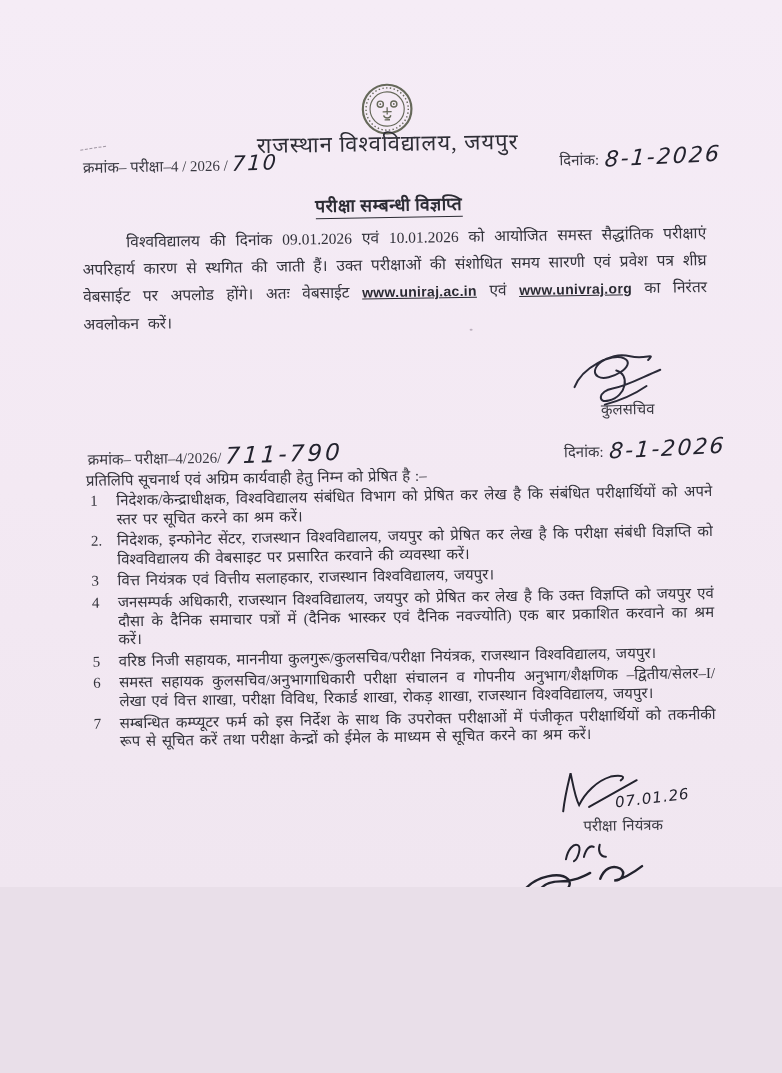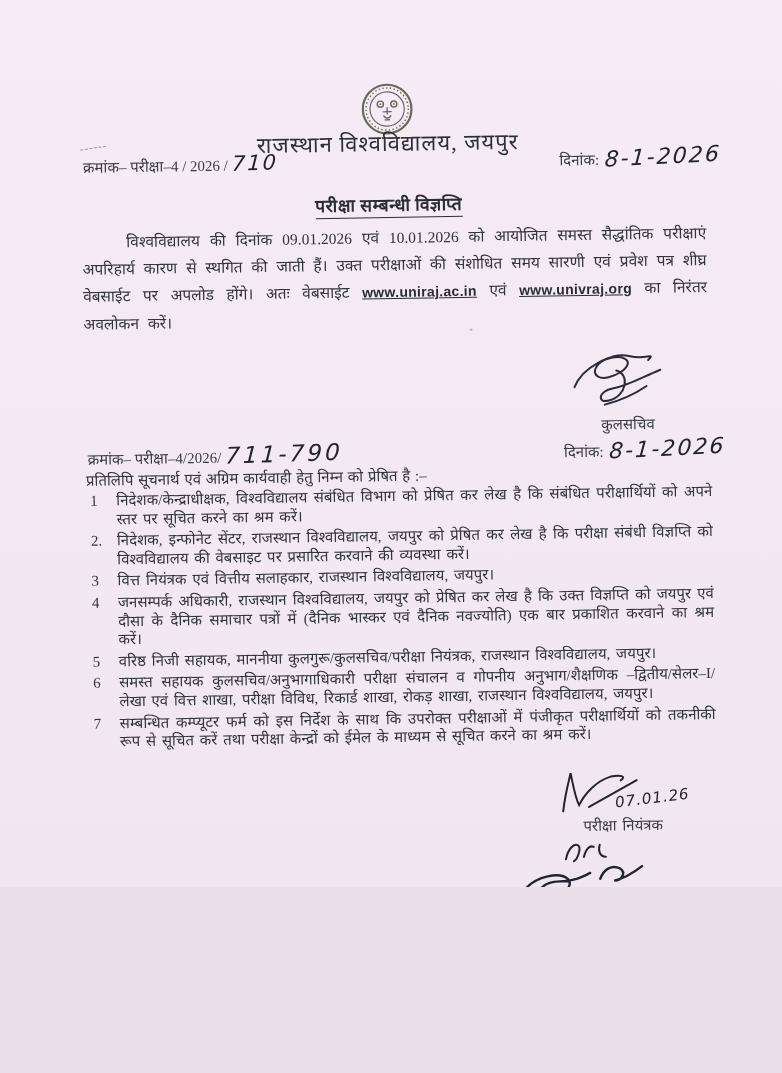--- a/index.html
+++ b/index.html
@@ -58,21 +58,21 @@
   
   .para{
     position:absolute;top:224px;left:84px;width:624px;
     font-size:15.5px;line-height:27px;text-align:justify;
     word-spacing:5px;color:#33333b;
     text-indent:44px;
   }
   .url{font-family:"Liberation Sans", sans-serif;font-weight:bold;text-decoration:underline;font-size:14px;letter-spacing:.3px;color:#2b2b33;}
   
   .sig1{position:absolute;top:352px;left:568px;}
-  .sig1-label{position:absolute;top:417px;left:600px;font-size:15px;color:#3a3a42;}
+  .sig1-label{position:absolute;top:402px;left:600px;font-size:15px;color:#3a3a42;}
   .copies-head{
     position:absolute;top:465px;left:84px;font-size:15px;color:#33333b;word-spacing:1px;
   }
   
   .list{position:absolute;top:487px;left:88px;width:622px;}
   .item{display:flex;gap:12px;margin-bottom:3px;font-size:15px;line-height:18.6px;color:#33333b;}
   .item .num{flex:0 0 14px;text-align:left;}
   .item .txt{flex:1;text-align:justify;word-spacing:2px;}
   
   .sig2{position:absolute;top:770px;left:548px;}

